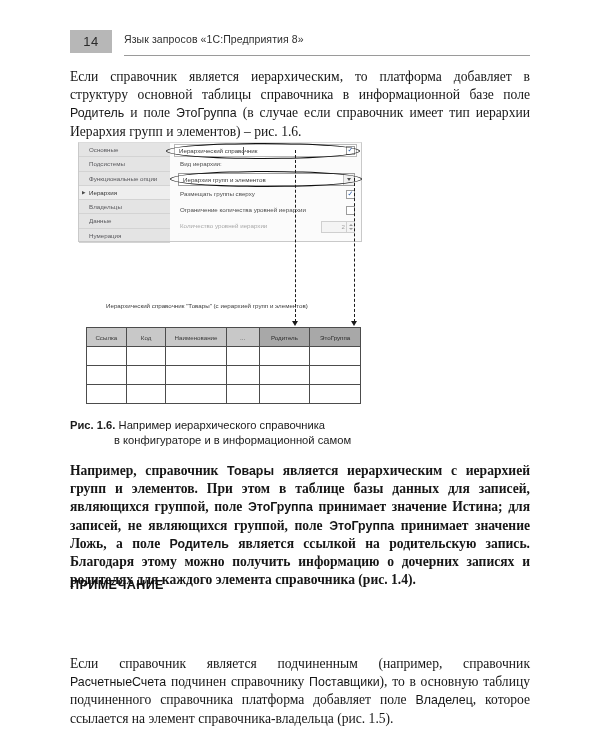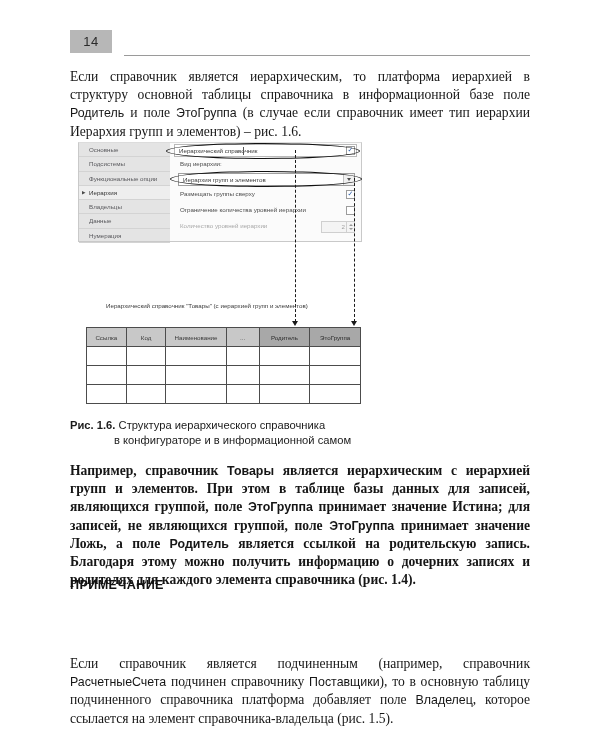--- a/index.html
+++ b/index.html
@@ -385,24 +385,25 @@
     font-size: 11.2px;
   }
 </style>
 </head>
 <body>
 
 <div class="page">
 
   <div class="header">
     <div class="page-num-box">14</div>
+    <div class="header-title">Язык запросов «1С:Предприятия 8»</div>
     <div class="header-rule"></div>
   </div>
 
-  <div class="para" id="para-intro"><span>Если справочник является иерархическим, то платформа иерархией в структуру основной таблицы справочника в информационной базе поле </span><span class="sans">Родитель</span><span> и поле </span><span class="sans">ЭтоГруппа</span><span> (в случае если справочник имеет тип иерархии </span><span>Иерархия групп и элементов</span><span>) – рис. 1.6.</span></div>
+  <div class="para" id="para-intro"><span>Если справочник является иерархическим, то платформа добавляет в структуру основной таблицы справочника в информационной базе поле </span><span class="sans">Родитель</span><span> и поле </span><span class="sans">ЭтоГруппа</span><span> (в случае если справочник имеет тип иерархии </span><span>Иерархия групп и элементов</span><span>) – рис. 1.6.</span></div>
 
   <div class="figure">
 
     <div class="dialog">
 
       <div class="dialog-sidebar">
         <div class="side-item">Основные</div>
         <div class="side-item">Подсистемы</div>
         <div class="side-item">Функциональные опции</div>
         <div class="side-item selected">Иерархия</div>
@@ -504,21 +505,21 @@
           <td></td>
           <td></td>
           <td></td>
           <td></td>
           <td></td>
         </tr>
       </tbody>
     </table>
   </div>
 
-  <div class="fig-caption"><span class="lbl">Рис. 1.6.</span><span> Структура иерархического справочника</span><span class="line2">в конфигураторе и в информационной самом</span></div>
+  <div class="fig-caption"><span class="lbl">Рис. 1.6.</span><span> Например иерархического справочника</span><span class="line2">в конфигураторе и в информационной самом</span></div>
 
   <div class="para" id="para-example"><span>Например, справочник </span><span class="sans">Товары</span><span> является иерархическим с иерархией групп и элементов. При этом в таблице базы данных для записей, являющихся группой, поле </span><span class="sans">ЭтоГруппа</span><span> принимает значение Истина; для записей, не являющихся группой, поле </span><span class="sans">ЭтоГруппа</span><span> принимает значение Ложь, а поле </span><span class="sans">Родитель</span><span> является ссылкой на родительскую запись. Благодаря этому можно получить информацию о дочерних записях и родителях для каждого элемента справочника (рис. 1.4).</span></div>
 
   <div class="note-heading">ПРИМЕЧАНИЕ</div>
 
   <div class="para" id="para-subordinate"><span>Если справочник является подчиненным (например, справочник </span><span class="sans">РасчетныеСчета</span><span> подчинен справочнику </span><span class="sans">Поставщики</span><span>), то в основную таблицу подчиненного справочника платформа добавляет поле </span><span class="sans">Владелец</span><span>, которое ссылается на элемент справочника-владельца (рис. 1.5).</span></div>
 
 </div>
 
 </body></html>

